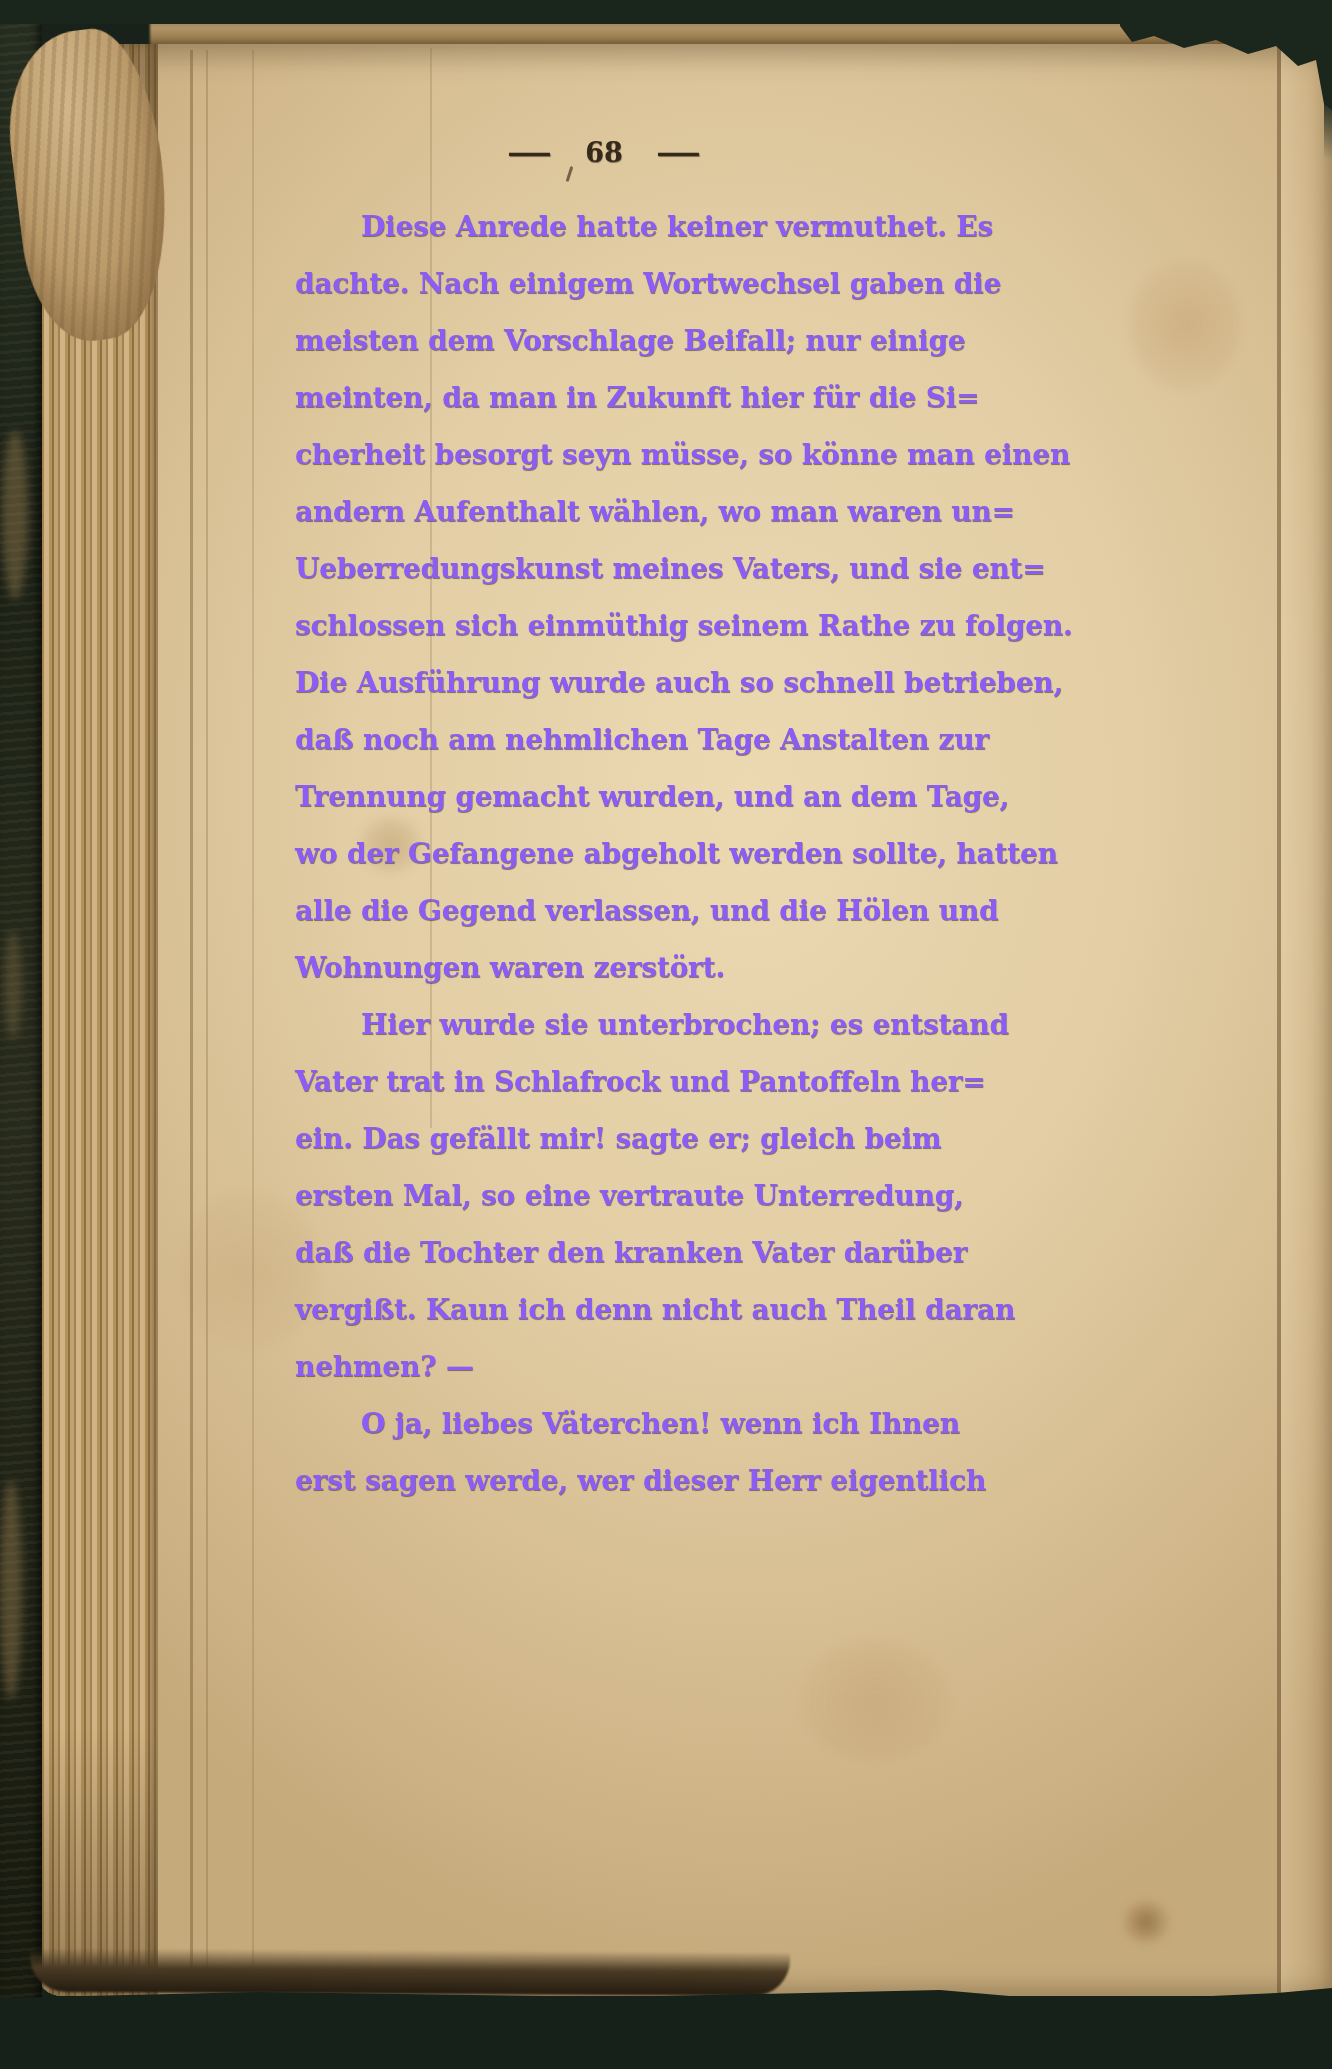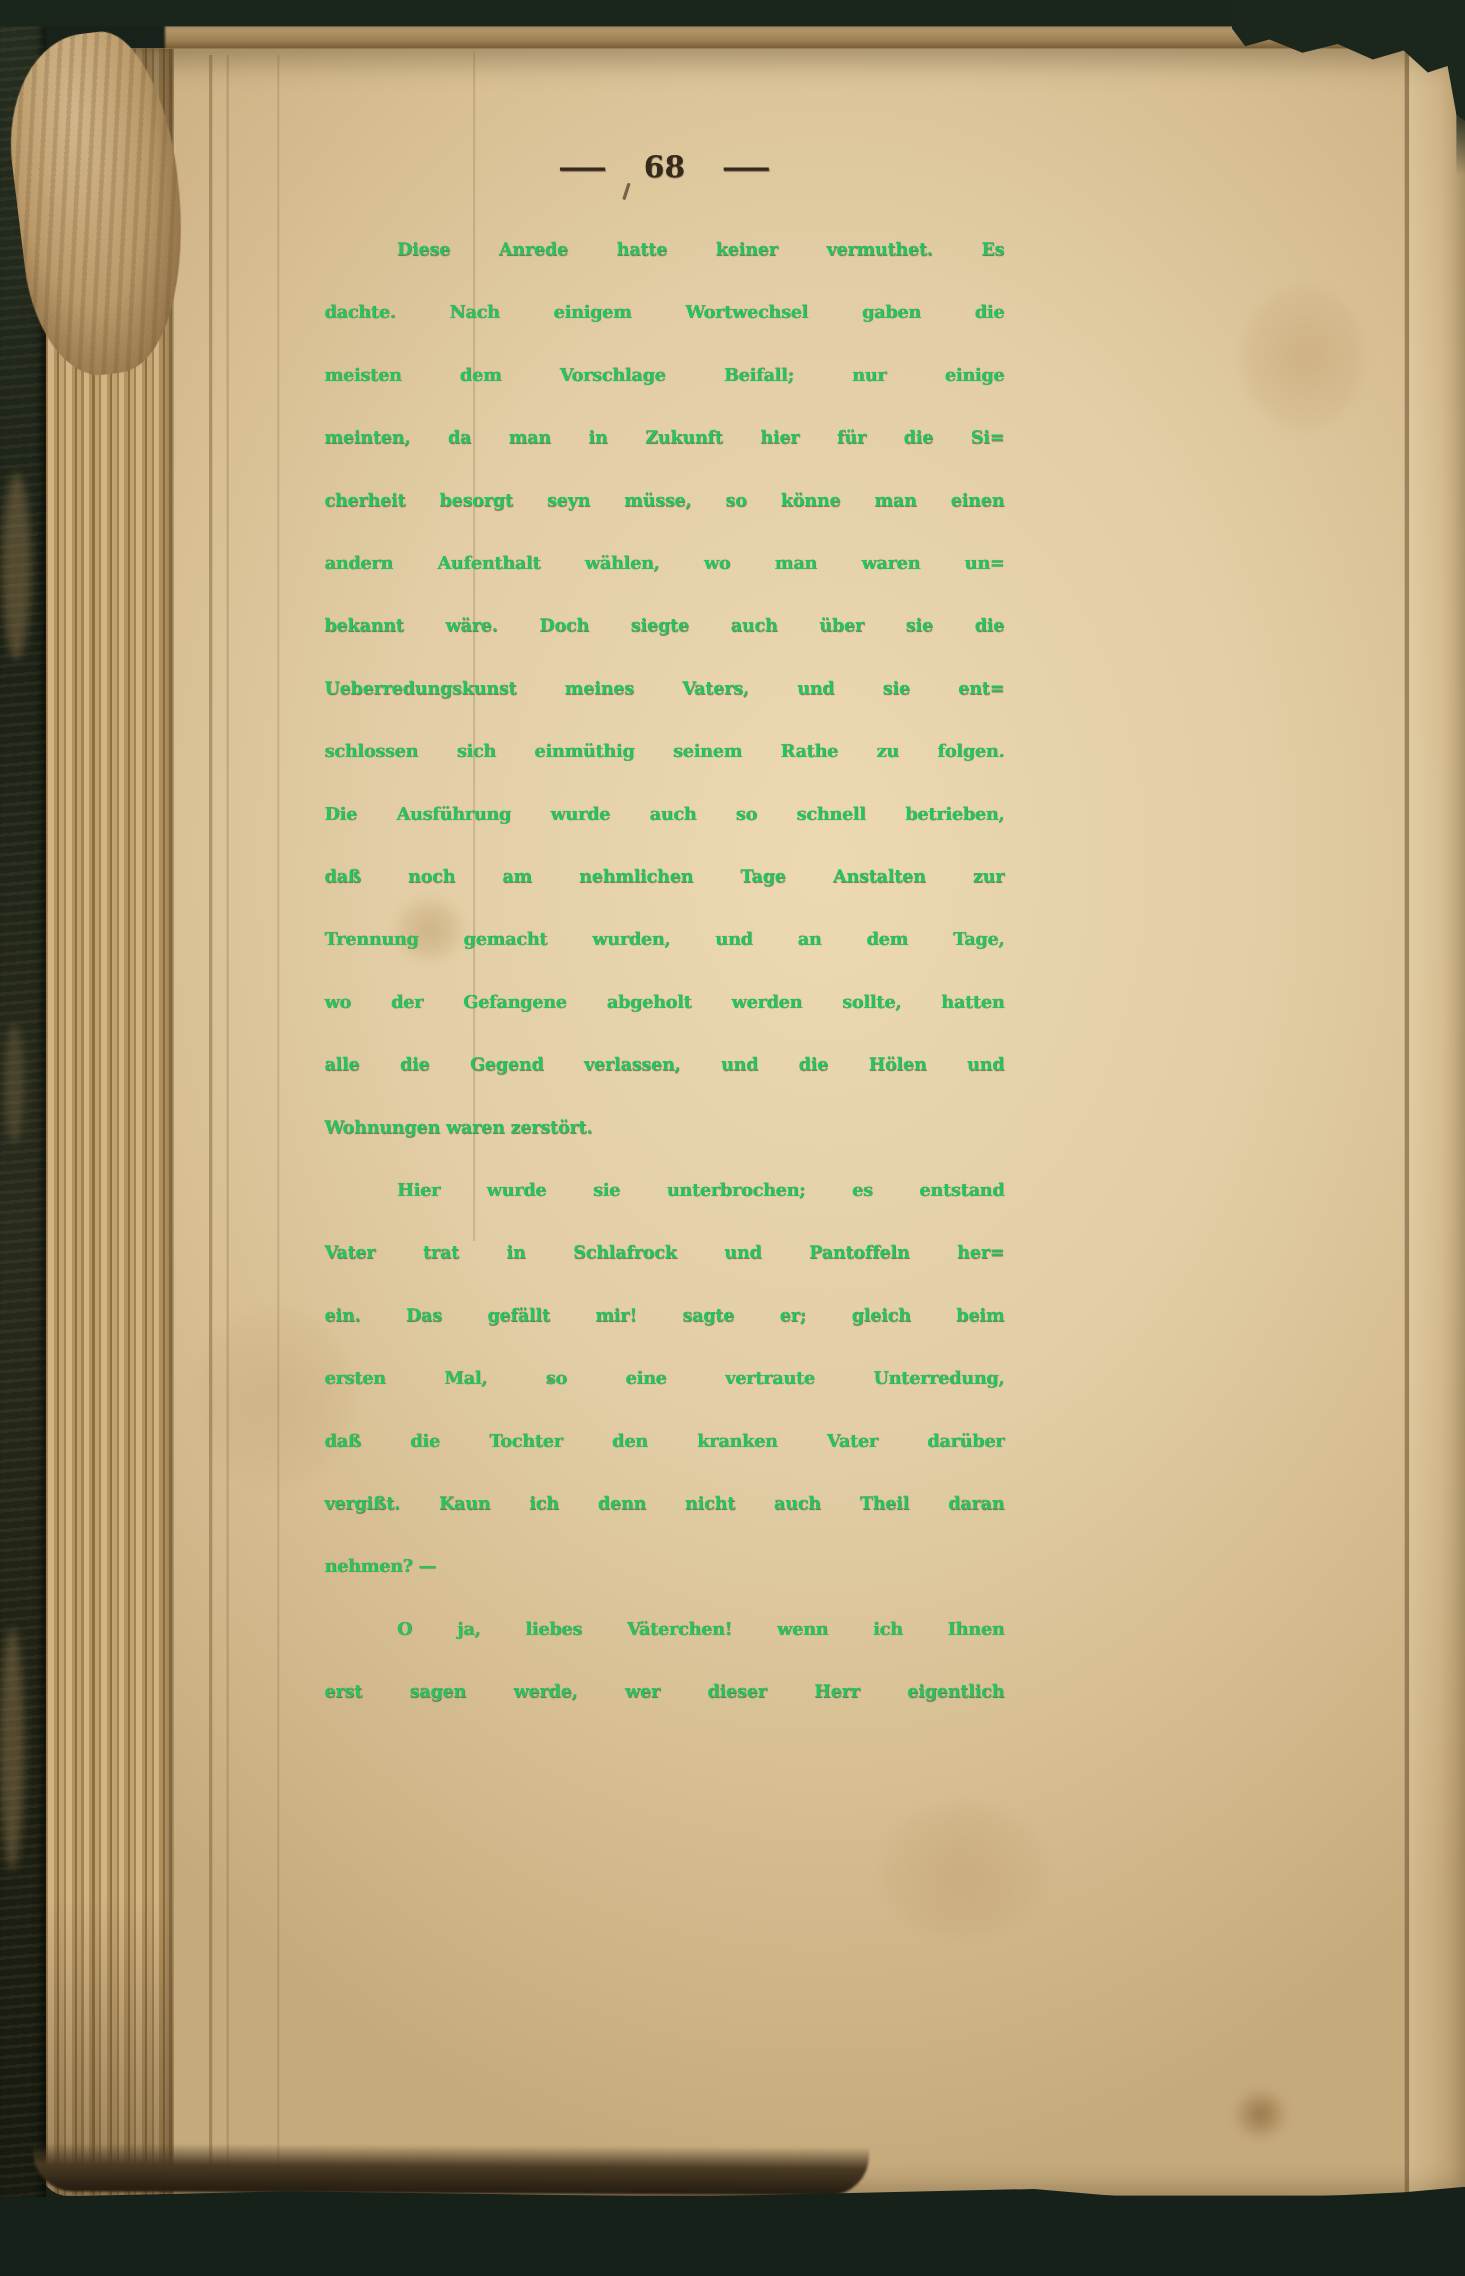--- a/index.html
+++ b/index.html
@@ -82,22 +82,22 @@
     background:radial-gradient(circle,rgba(165,120,66,.22) 0%,rgba(165,120,66,0) 100%);}
   .stain.s4{left:800px;top:1640px;width:150px;height:120px;
     background:radial-gradient(circle,rgba(158,116,64,.16) 0%,rgba(158,116,64,0) 100%);}
   .stain.s5{left:180px;top:1190px;width:140px;height:160px;
     background:radial-gradient(circle,rgba(150,110,60,.12) 0%,rgba(150,110,60,0) 100%);}
   .fleck{position:absolute;background:rgba(62,46,24,.65);border-radius:2px;}
   .fleck.f1{left:568px;top:166px;width:3px;height:16px;transform:rotate(18deg);}
   .fleck.f2{left:498px;top:1252px;width:5px;height:5px;background:rgba(140,40,30,.5);border-radius:50%;}
 
   
-  .textblock{position:absolute;left:295px;top:198px;width:618px;color:#22c55e;
-    font-size:16px;font-weight:bold;letter-spacing:-0.2px;
+  .textblock{position:absolute;left:295px;top:198px;width:618px;color:#8b5cf6;
+    font-size:28px;font-weight:bold;letter-spacing:-0.2px;
     text-shadow:0.4px 0.5px 0.7px rgba(45,33,16,.55);}
   .pheader{position:absolute;left:295px;top:130px;width:618px;height:44px;
     display:flex;align-items:center;justify-content:center;gap:42px;color:#35291b;
     font-size:27px;font-weight:bold;text-shadow:0.4px 0.5px 0.7px rgba(45,33,16,.55);}
   .pheader .rule{display:inline-block;transform:scaleX(1.7);}
   .line{height:57px;line-height:57px;white-space:nowrap;
     text-align:justify;text-align-last:justify;}
   .line.indent{padding-left:66px;}
   .line.flush{text-align-last:left;}
 </style>
@@ -146,21 +146,20 @@
     <span class="rule">—</span>
   </div>
 
   <div class="textblock">
     <div class="line indent">Diese Anrede hatte keiner vermuthet. Es</div>
     <div class="line">dachte. Nach einigem Wortwechsel gaben die</div>
     <div class="line">meisten dem Vorschlage Beifall; nur einige</div>
     <div class="line">meinten, da man in Zukunft hier für die Si=</div>
     <div class="line">cherheit besorgt seyn müsse, so könne man einen</div>
     <div class="line">andern Aufenthalt wählen, wo man waren un=</div>
-    <div class="line">bekannt wäre. Doch siegte auch über sie die</div>
     <div class="line">Ueberredungskunst meines Vaters, und sie ent=</div>
     <div class="line">schlossen sich einmüthig seinem Rathe zu folgen.</div>
     <div class="line">Die Ausführung wurde auch so schnell betrieben,</div>
     <div class="line">daß noch am nehmlichen Tage Anstalten zur</div>
     <div class="line">Trennung gemacht wurden, und an dem Tage,</div>
     <div class="line">wo der Gefangene abgeholt werden sollte, hatten</div>
     <div class="line">alle die Gegend verlassen, und die Hölen und</div>
     <div class="line flush">Wohnungen waren zerstört.</div>
     <div class="line indent">Hier wurde sie unterbrochen; es entstand</div>
     <div class="line">Vater trat in Schlafrock und Pantoffeln her=</div>

